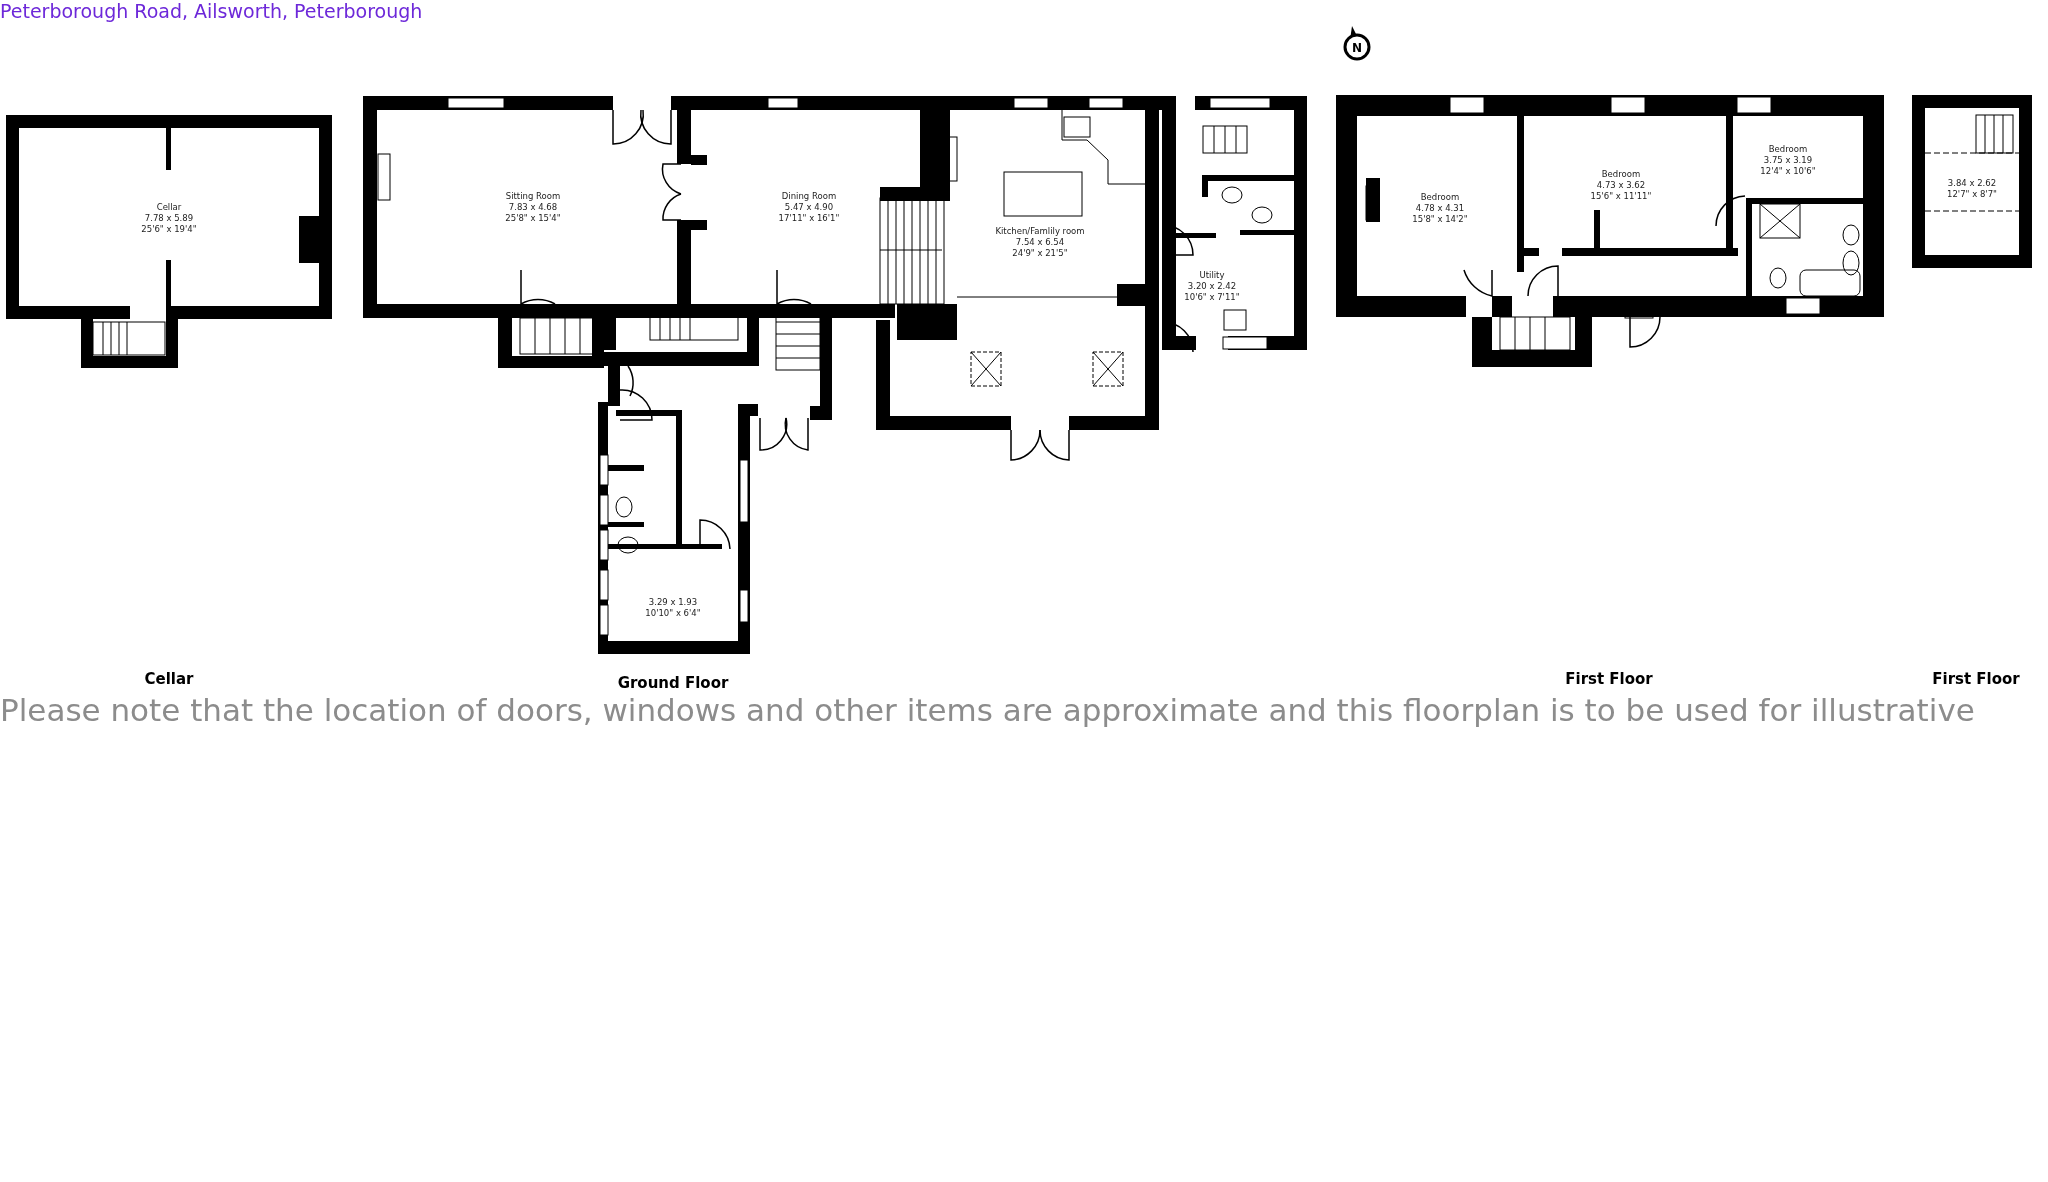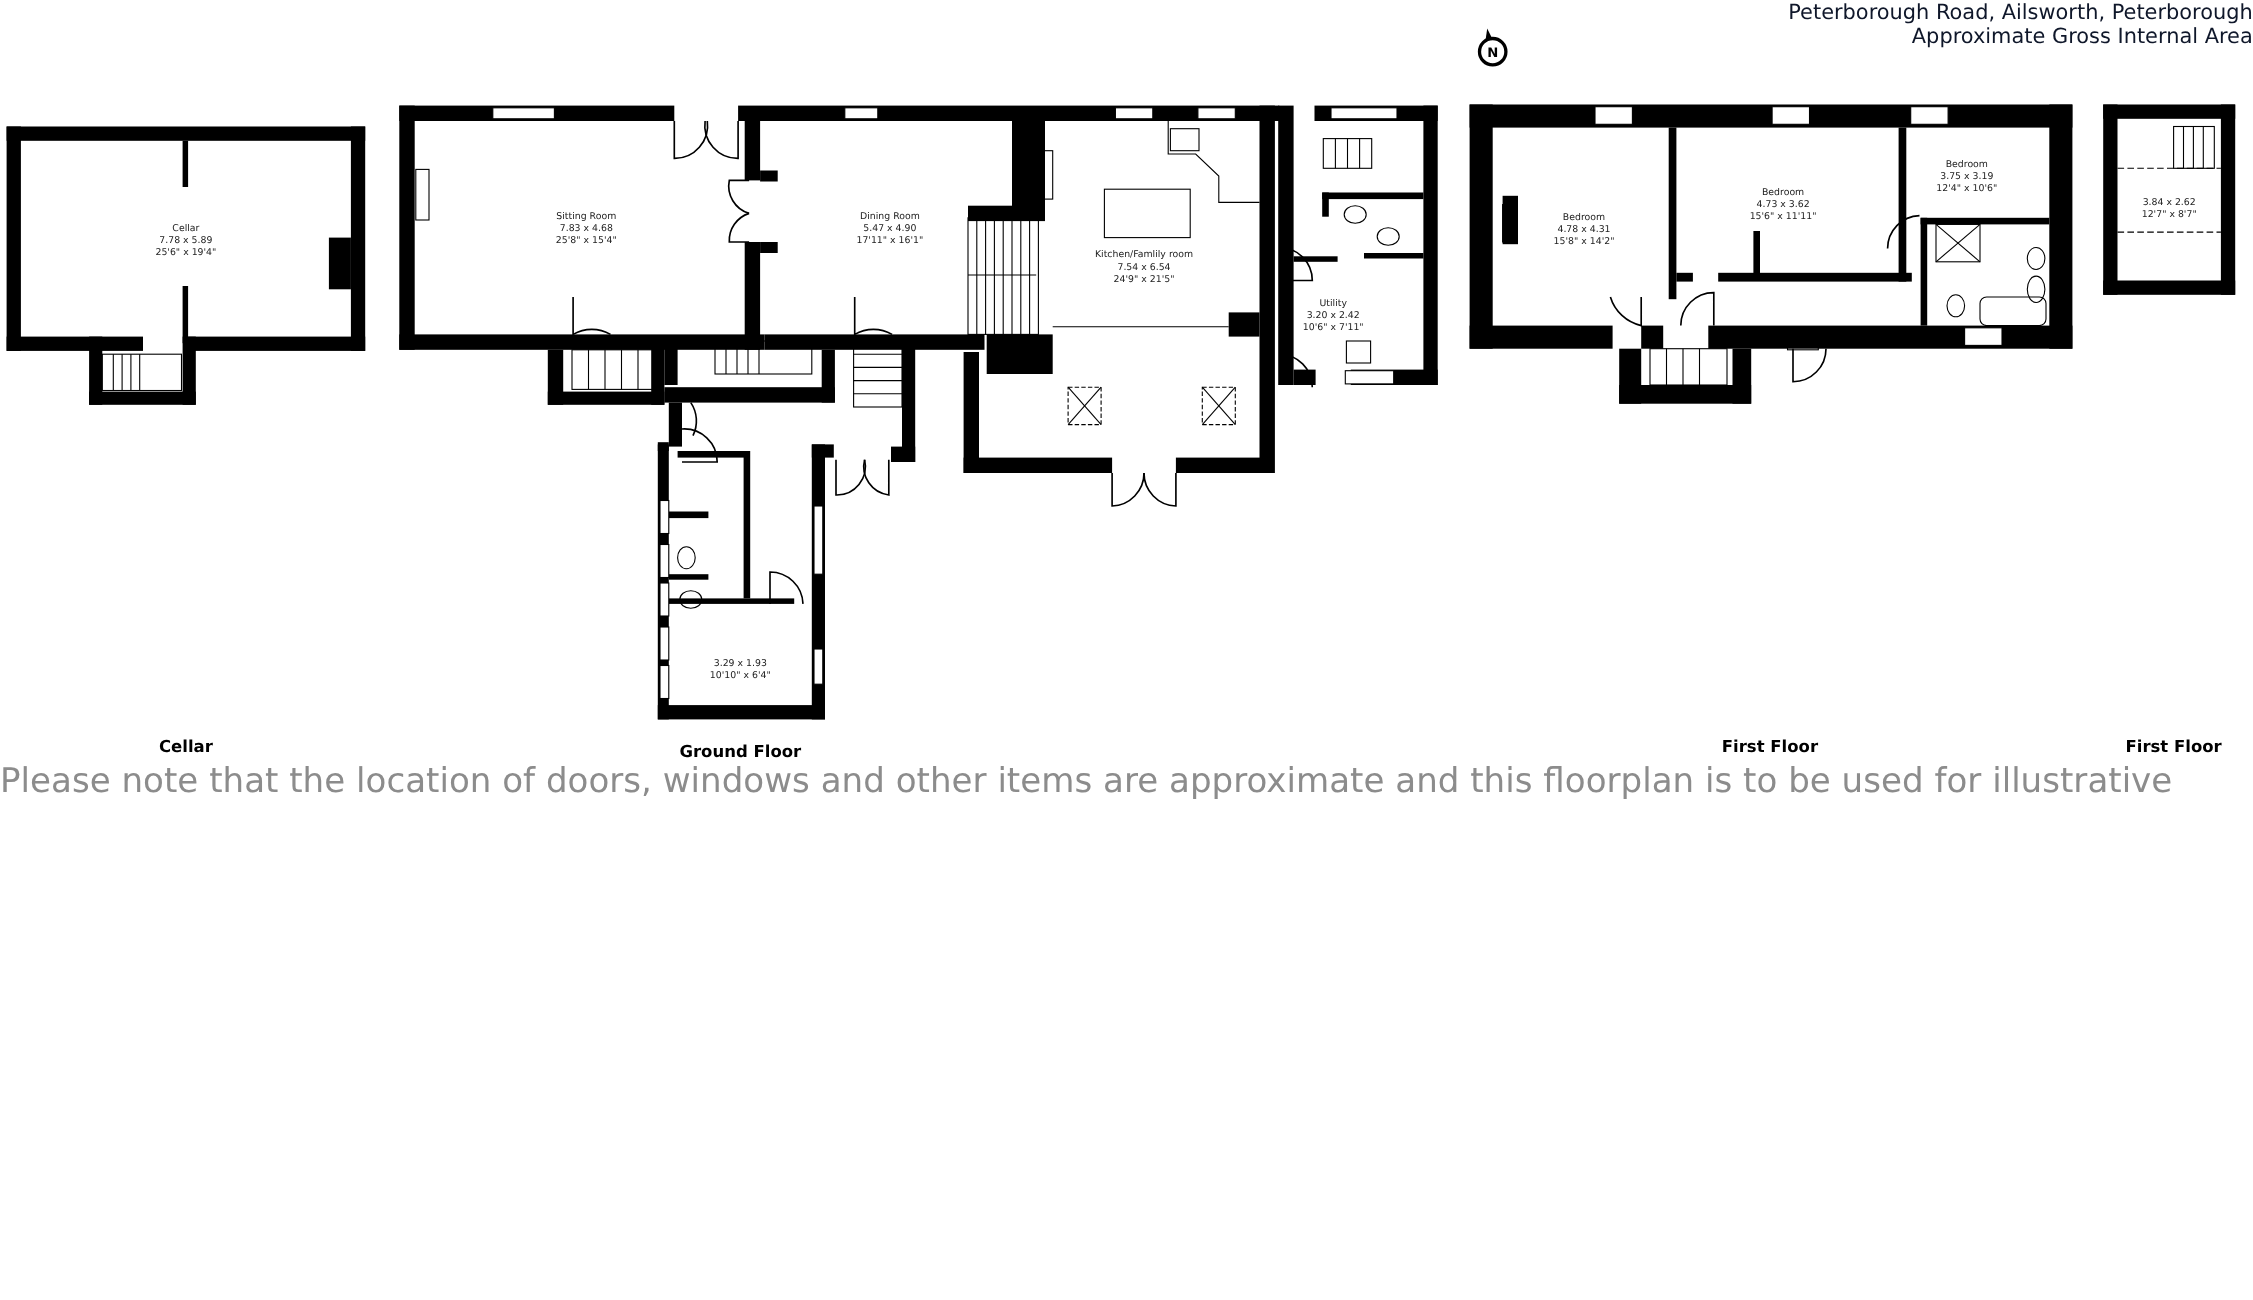--- a/index.html
+++ b/index.html
@@ -1,31 +1,30 @@
 <!DOCTYPE html>
 <html><head>
 <meta charset="utf-8">
 <style>
   html, body { margin: 0; padding: 0; background: #ffffff; }
   body { width: 2048px; height: 1182px; position: relative; overflow: hidden; font-family: "DejaVu Sans", sans-serif; }
-  .header { position: absolute; left: 0; width: 2048px; top: 0; text-align: right; color: #0f172a; font-family: "DejaVu Sans", sans-serif; }
+  .header { position: absolute; left: 0; width: 2048px; top: 0; text-align: left; color: #6d28d9; font-family: "DejaVu Sans", sans-serif; }
   .header div { font-size: 19px; line-height: 22px; }
   .plan { position: absolute; left: 0; top: 0; }
   .room-label { font-family: "DejaVu Sans", sans-serif; font-size: 8.5px; fill: #222; text-anchor: middle; }
   .floor-label { position: absolute; font-family: "DejaVu Sans", sans-serif; font-weight: bold; font-size: 15px; color: #000; transform: translateX(-50%); white-space: nowrap; }
   .disclaimer { position: absolute; left: 0; width: 1712px; top: 690px; text-align: right; color: #8c8c8c; font-family: "DejaVu Sans", sans-serif; font-size: 31px; line-height: 41px; }
   .disclaimer div { white-space: nowrap; }
   .compass { position: absolute; left: 1340px; top: 20px; }
 </style>
 </head>
 <body>
 
 <div class="header">
   <div>Peterborough Road, Ailsworth, Peterborough</div>
-  <div>Approximate Gross Internal Area</div>
 </div>
 
 <svg class="compass" width="36" height="44" viewBox="0 0 36 44">
   <path d="M12 6 L10 20 L17 16 Z" fill="#000"></path>
   <circle cx="17" cy="27" r="12" fill="#fff" stroke="#000" stroke-width="3"></circle>
   <text x="17" y="32" text-anchor="middle" font-family="DejaVu Sans, sans-serif" font-size="12" font-weight="bold">N</text>
 </svg>
 
 <svg class="plan" width="2048" height="700" viewBox="0 0 2048 700">
   <g fill="#000" stroke="none">

